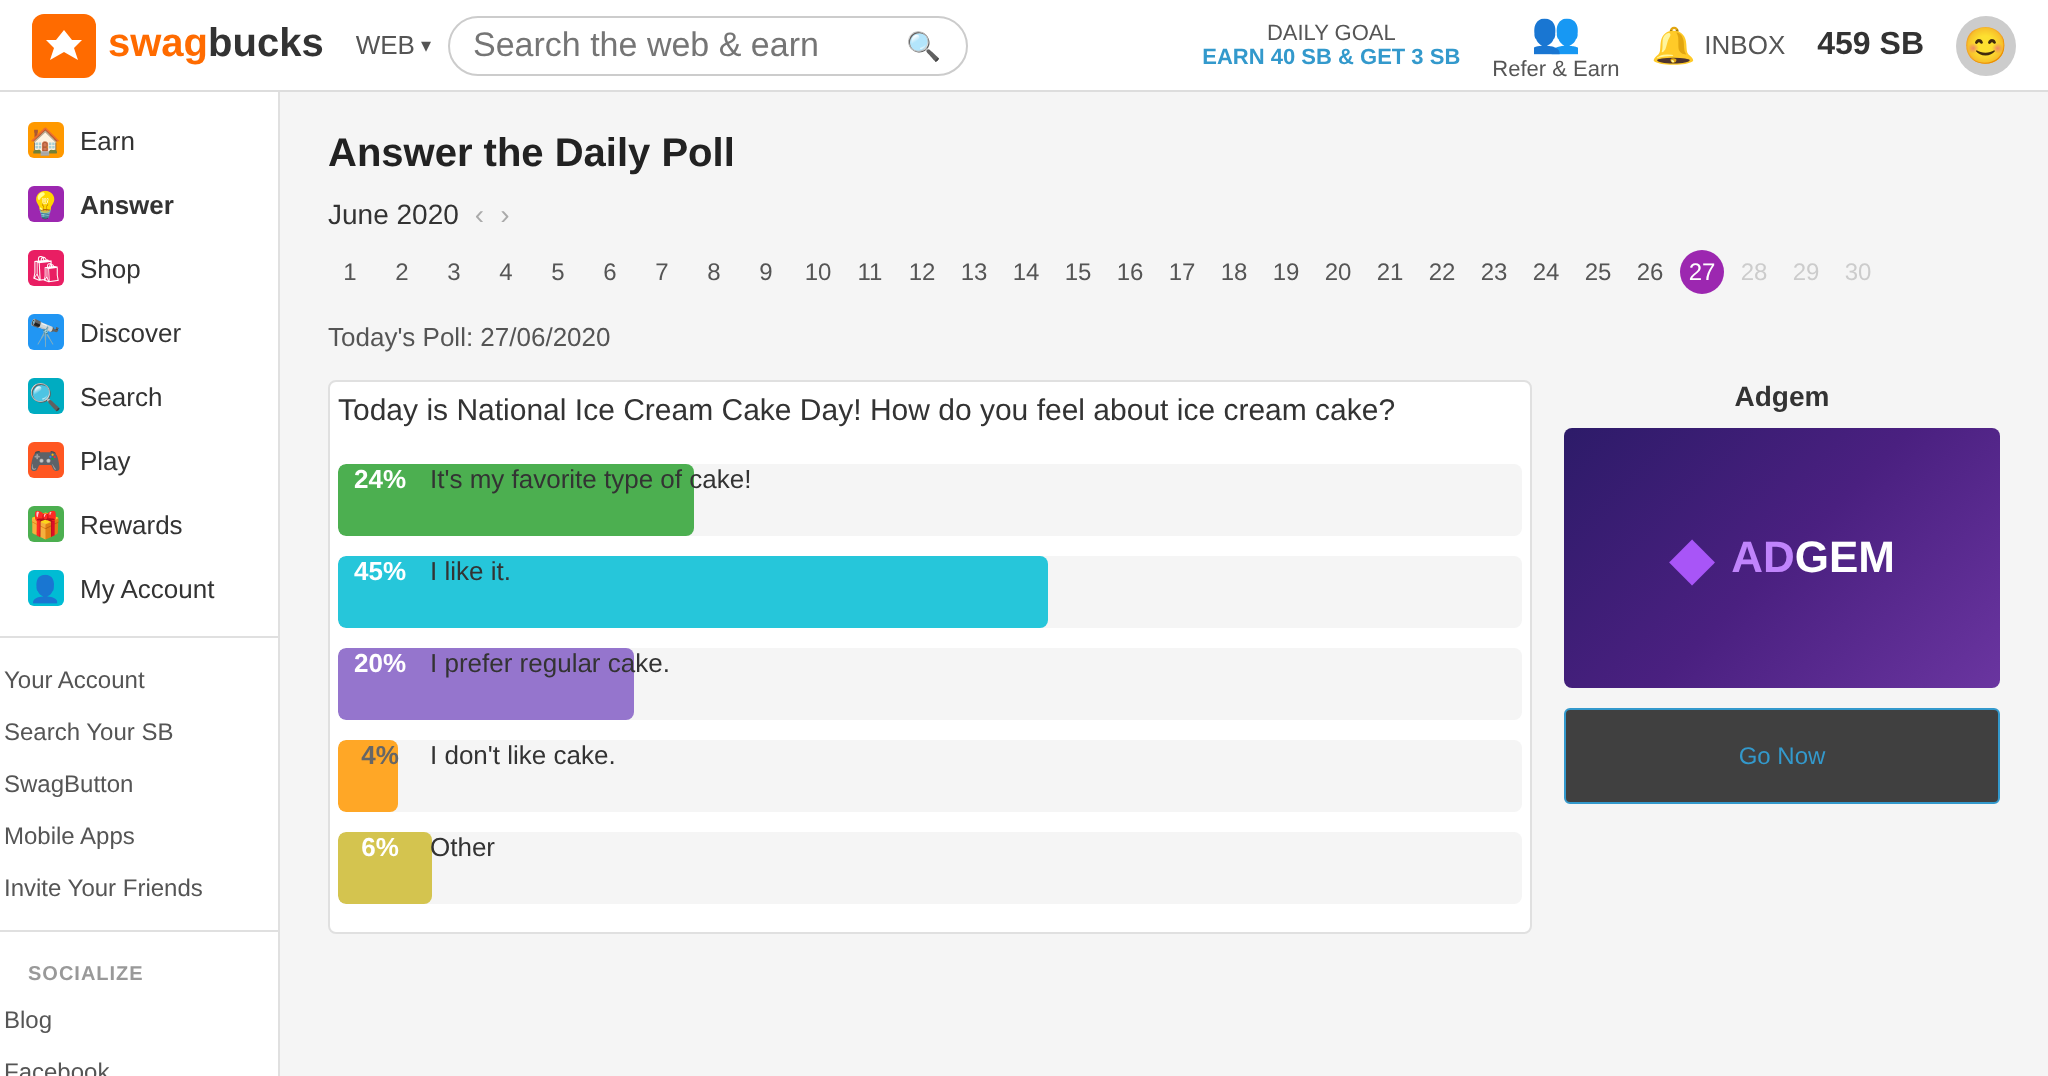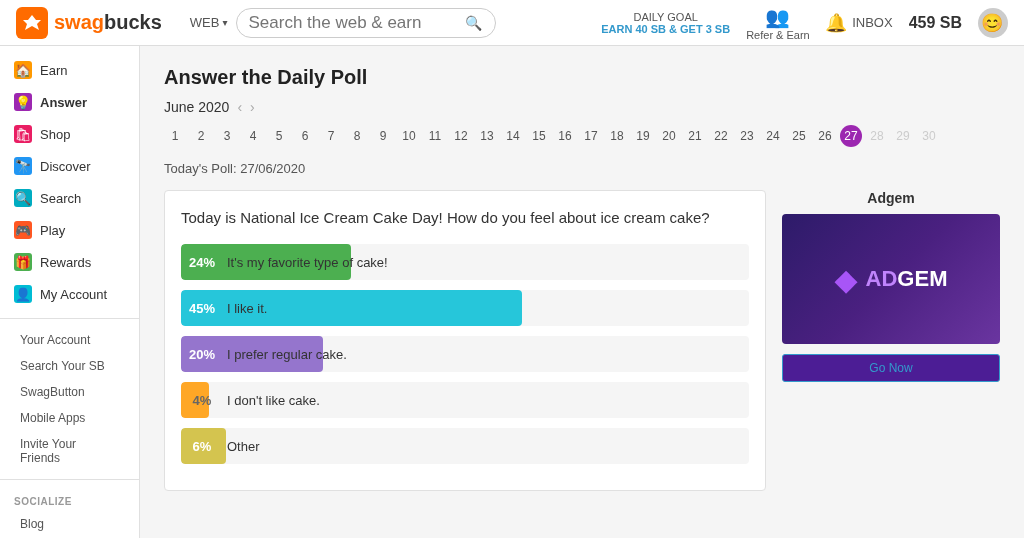--- a/index.html
+++ b/index.html
@@ -13,21 +13,21 @@
       border-bottom: 1px solid #ddd;
       padding: 0 16px;
       height: 46px;
       position: fixed;
       top: 0; left: 0; right: 0;
       z-index: 100;
     }
     .logo {
       display: flex;
       align-items: center;
-      margin-right: 28px;
+      margin-right: 16px;
       justify-content: center;
     }
     .logo-icon {
       width: 32px; height: 32px;
       background: #ff6b00;
       border-radius: 6px;
       display: flex; align-items: center; justify-content: center;
       margin-right: 6px;
     }
     .logo-icon svg { width: 20px; height: 20px; }
@@ -126,21 +126,21 @@
     .nav-icon.search-icon { background: #00acc1; color: #fff; }
     .nav-icon.play-icon { background: #ff5722; color: #fff; }
     .nav-icon.rewards-icon { background: #4caf50; color: #fff; }
     .nav-icon.account-icon { background: #00bcd4; color: #fff; }
 
     .sidebar-divider {
       border: none; border-top: 1px solid #e0e0e0;
       margin: 8px 0;
     }
     .sidebar-section-item {
-      padding: 6px 20px;
+      padding: 6px 2px;
       font-size: 12px;
       color: #555;
       cursor: pointer;
     }
     .sidebar-section-label {
       padding: 8px 14px 4px;
       font-size: 10px;
       color: #999;
       font-weight: bold;
       letter-spacing: 0.5px;
@@ -195,31 +195,31 @@
 
     .content-row {
       display: flex; gap: 16px;
     }
 
     .poll-card {
       flex: 1;
       background: #fff;
       border: 1px solid #e0e0e0;
       border-radius: 4px;
-      padding: 16px;
+      padding: 4px;
     }
 
     .poll-question {
       font-size: 15px; color: #333;
       margin-bottom: 16px;
       line-height: 1.4;
     }
 
     .poll-option {
-      display: flex; align-items: center;
+      display: flex; 
       margin-bottom: 10px;
       background: #f5f5f5;
       border-radius: 4px;
       overflow: hidden;
       position: relative;
       height: 36px;
     }
     .poll-bar {
       position: absolute; left: 0; top: 0; bottom: 0;
       border-radius: 4px;
@@ -264,23 +264,23 @@
       font-size: 30px; color: #a855f7;
     }
     .adgem-text {
       font-size: 22px; font-weight: bold; color: #fff;
     }
     .adgem-text span { color: #c084fc; }
     .go-now-btn {
       display: block;
       width: 100%;
       border: 1px solid #3399cc;
-      background: #4c1d95;
+      background: #404040;
       color: #3399cc;
-      padding: 6px;
+      padding: 16px;
       border-radius: 3px;
       font-size: 12px;
       text-align: center;
       cursor: pointer;
     }
   </style>
 </head>
 <body>
 
 <header class="header">

